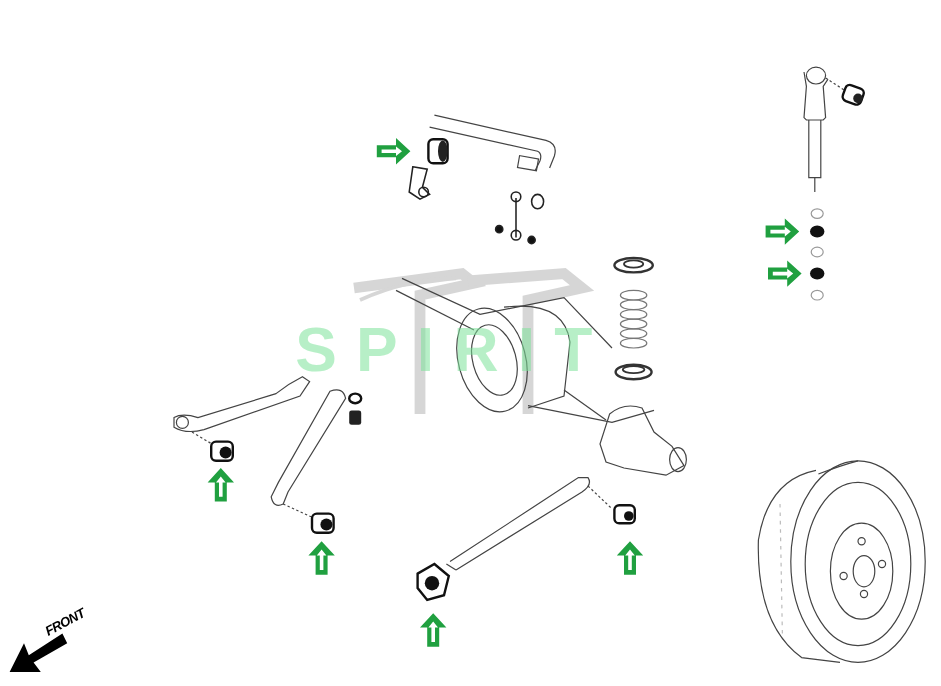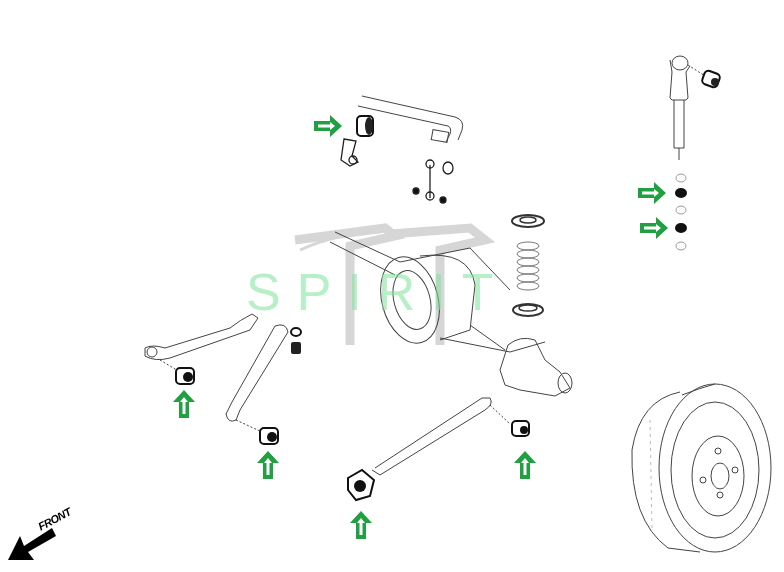--- a/index.html
+++ b/index.html
@@ -1,20 +1,20 @@
 <!DOCTYPE html>
 <html><head>
 <meta charset="utf-8">
 <style>
   html, body { margin: 0; padding: 0; background: #ffffff; }
   body { width: 784px; height: 572px; position: relative; overflow: hidden; font-family: "DejaVu Sans", sans-serif; }
   #stage { position: absolute; left: 0; top: 0; width: 784px; height: 572px; }
   .lbl { position: absolute; font-family: "Liberation Sans", sans-serif; }
   .front-label { left: 36px; top: 522px; font-size: 11px; font-weight: bold; font-style: italic; color: #000; transform: rotate(-28deg); transform-origin: left top; letter-spacing: -0.5px; }
-  .watermark-text { left: 246px; top: 262px; font-size: 52px; font-weight: normal; color: #7ee39b; opacity: 0.55; letter-spacing: 16px; }
+  .watermark-text { left: 246px; top: 262px; font-size: 52px; font-weight: bold; color: #7ee39b; opacity: 0.55; letter-spacing: 16px; }
 </style>
 </head>
 <body>
 
 <div id="stage">
 <svg width="784" height="572" viewBox="0 0 784 572" xmlns="http://www.w3.org/2000/svg">
   <defs>
     <g id="uparrow">
       <path d="M0,-15 L11,-3 L5,-3 L5,13 L-5,13 L-5,-3 L-11,-3 Z" fill="#20a040"></path>
       <path d="M0,-8 L4,-3 L1.5,-3 L1.5,9 L-1.5,9 L-1.5,-3 L-4,-3 Z" fill="#ffffff"></path>

